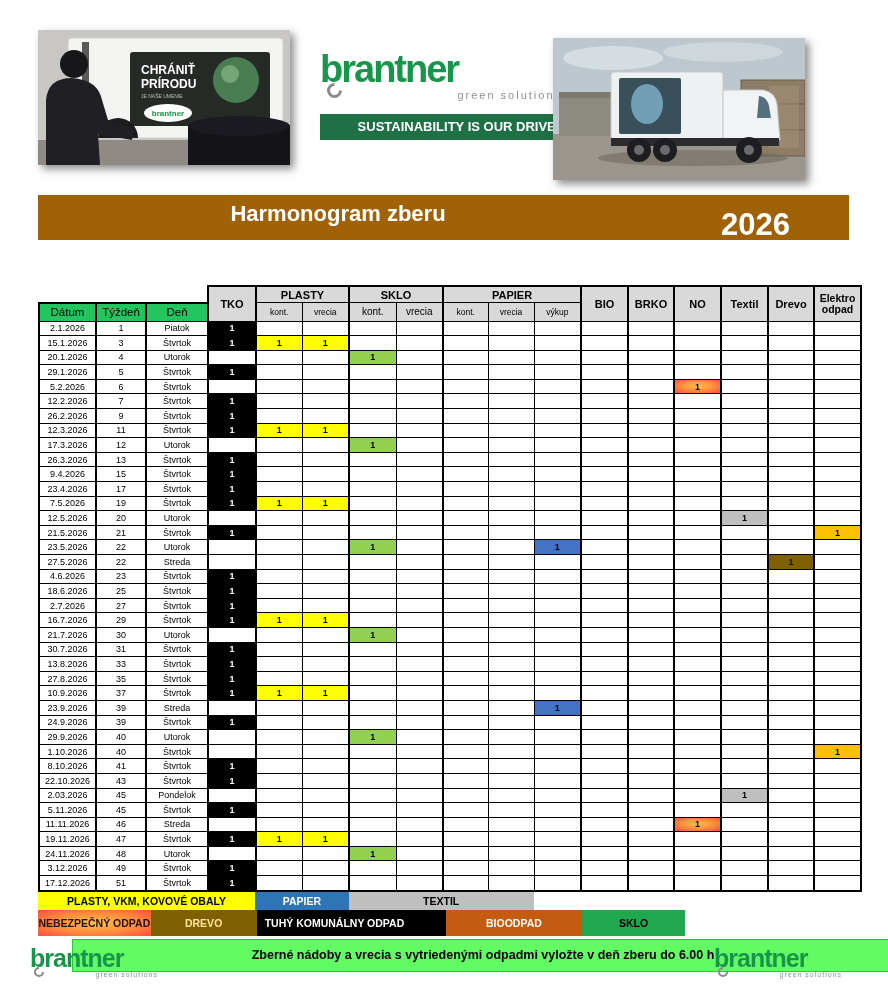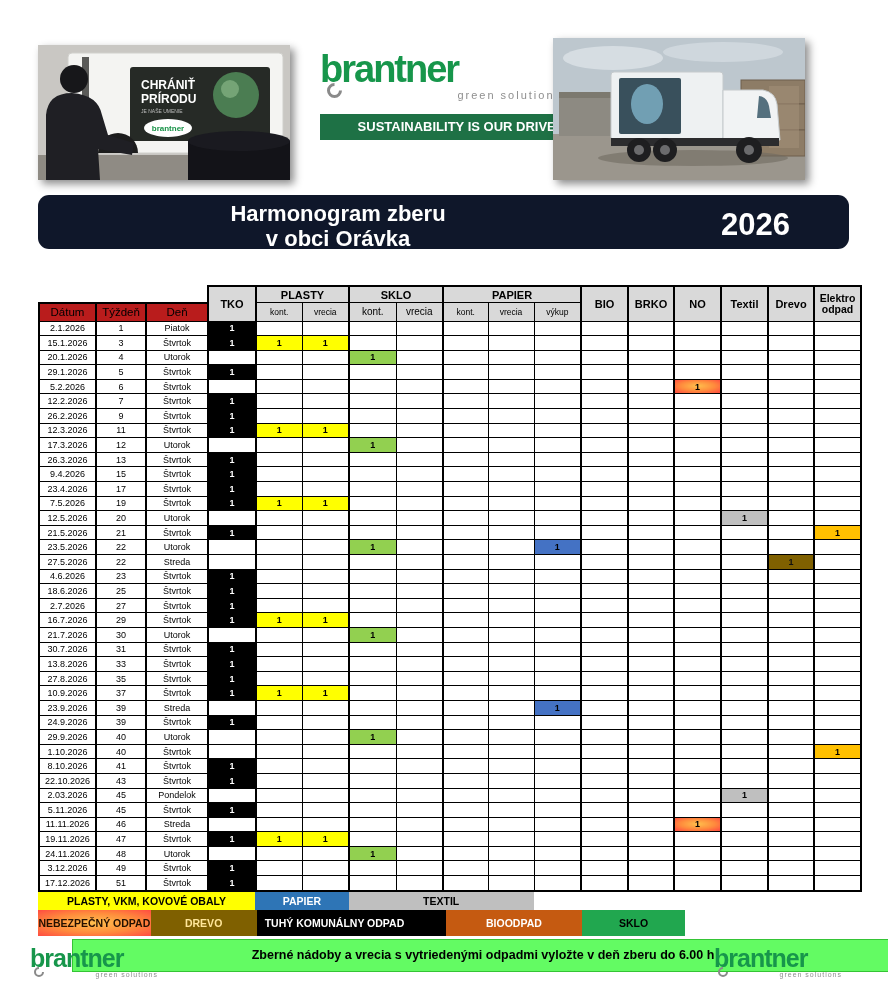--- a/index.html
+++ b/index.html
@@ -2,47 +2,47 @@
 <html><head>
 <meta charset="utf-8">
 <style>
   html,body{margin:0;padding:0;background:#fff;}
   .page{position:relative;width:888px;height:1000px;background:#fff;overflow:hidden;
         font-family:"Liberation Sans","DejaVu Sans",sans-serif;color:#000;}
 
   
   .photo{position:absolute;box-shadow:4px 4px 8px rgba(0,0,0,.45);}
   .photo svg{display:block;}
-  .photo-left{left:38px;top:45px;}
+  .photo-left{left:38px;top:30px;}
   .photo-right{left:553px;top:38px;}
 
   .logo-block{position:absolute;left:320px;top:50px;width:248px;}
   .brand{position:relative;font-weight:bold;color:#17964B;font-size:38px;letter-spacing:-2px;line-height:1;}
   .brand .swirl{position:absolute;left:7px;top:16px;}
   .brand-tag{color:#8f8f8f;font-size:11px;text-align:right;letter-spacing:2px;padding-right:6px;margin-top:1px;}
   .sust{margin-top:13px;background:#1E7145;color:#fff;font-weight:bold;font-size:13px;
         text-align:center;height:26px;line-height:26px;padding-left:29px;}
 
   
-  .title-bar{position:absolute;left:38px;top:195px;width:811px;height:54px;background:#0f172a;border-radius:11px;}
+  .title-bar{position:absolute;left:38px;top:195px;width:811px;height:45px;background:#a16207;}
   .title-text{position:absolute;left:115px;top:6px;width:370px;text-align:center;color:#fff;
               font-weight:bold;font-size:22px;line-height:25px;}
   .title-year{position:absolute;left:625px;top:12px;width:185px;text-align:center;color:#fff;
               font-weight:bold;font-size:31px;}
 
   
   .sheet{position:absolute;left:38px;top:285px;width:827px;}
   table.sched{border-collapse:collapse;table-layout:fixed;width:822px;}
   .sched th,.sched td{border:1px solid #000;padding:0;text-align:center;overflow:hidden;
                       white-space:nowrap;vertical-align:middle;}
   .sched .blank{border:none;background:#fff;}
   .gh{background:#D9D9D9;font-weight:bold;font-size:11px;}
   .hrowA th{height:15px;}
   .hrowB th{height:17px;}
-  .lead{background:#b91c1c;font-weight:normal;font-size:11.5px;}
+  .lead{background:#22c55e;font-weight:normal;font-size:11.5px;}
   .sub{background:#D9D9D9;font-weight:normal;font-size:8.5px;}
   .sub-lg{font-size:10px;}
   .elektro div{line-height:11px;font-size:10.5px;font-weight:bold;}
   .bt2{border-top:2px solid #000 !important;}
   .bl2{border-left:2px solid #000 !important;}
   .br2{border-right:2px solid #000 !important;}
   .bb2{border-bottom:2px solid #000 !important;}
   .sched tbody td{height:13.6px;font-size:9px;}
   .c-date,.c-week,.c-day{background:#fff;}
   .c-mark{font-weight:bold;}
@@ -140,21 +140,20 @@
       <circle cx="112" cy="112" r="12" fill="#1e1e20"></circle>
         <circle cx="112" cy="112" r="5" fill="#6b6b6d"></circle>
       <circle cx="196" cy="112" r="13" fill="#1e1e20"></circle>
         <circle cx="196" cy="112" r="5" fill="#6b6b6d"></circle>
     </svg>
   </div>
 
   <div class="title-bar">
     <div class="title-text">
       <div>Harmonogram zberu</div>
-      <div>v obci Orávka</div>
     </div>
     <div class="title-year">2026</div>
   </div>
 
   <div class="sheet">
     <table class="sched">
       <colgroup>
         <col style="width:57px">
           <col style="width:50px">
           <col style="width:62px">

